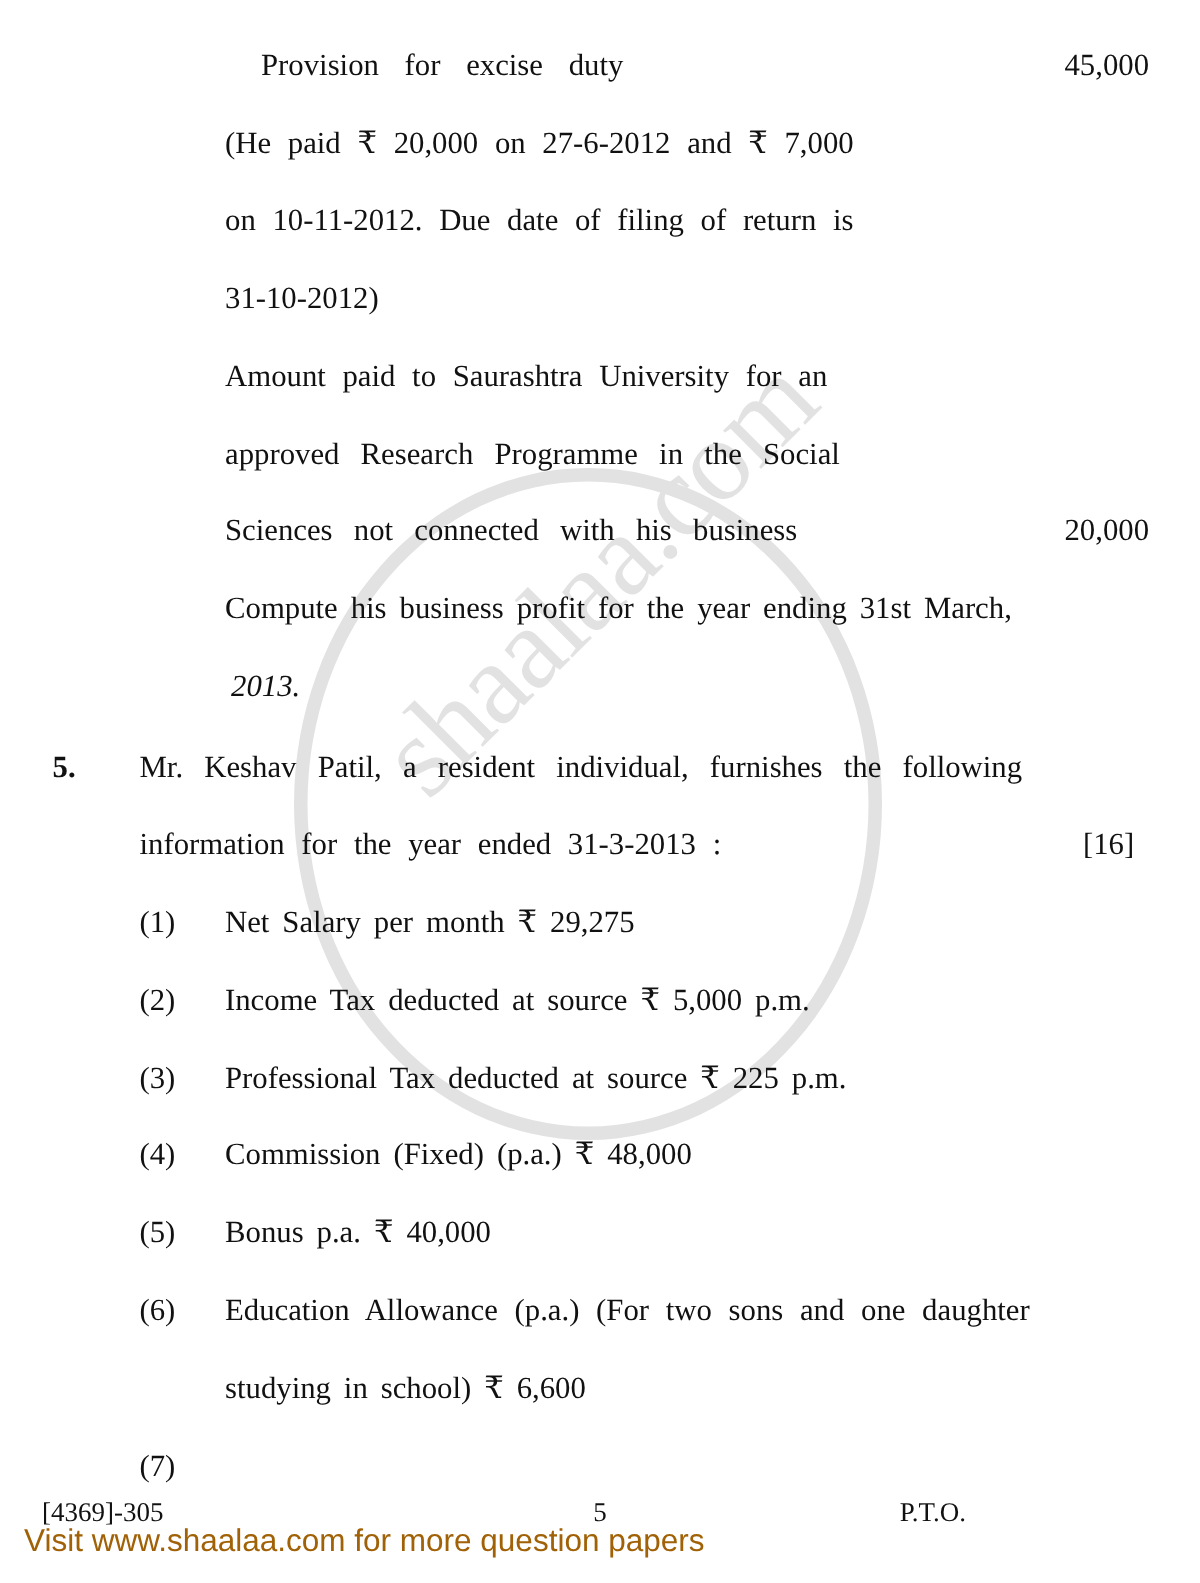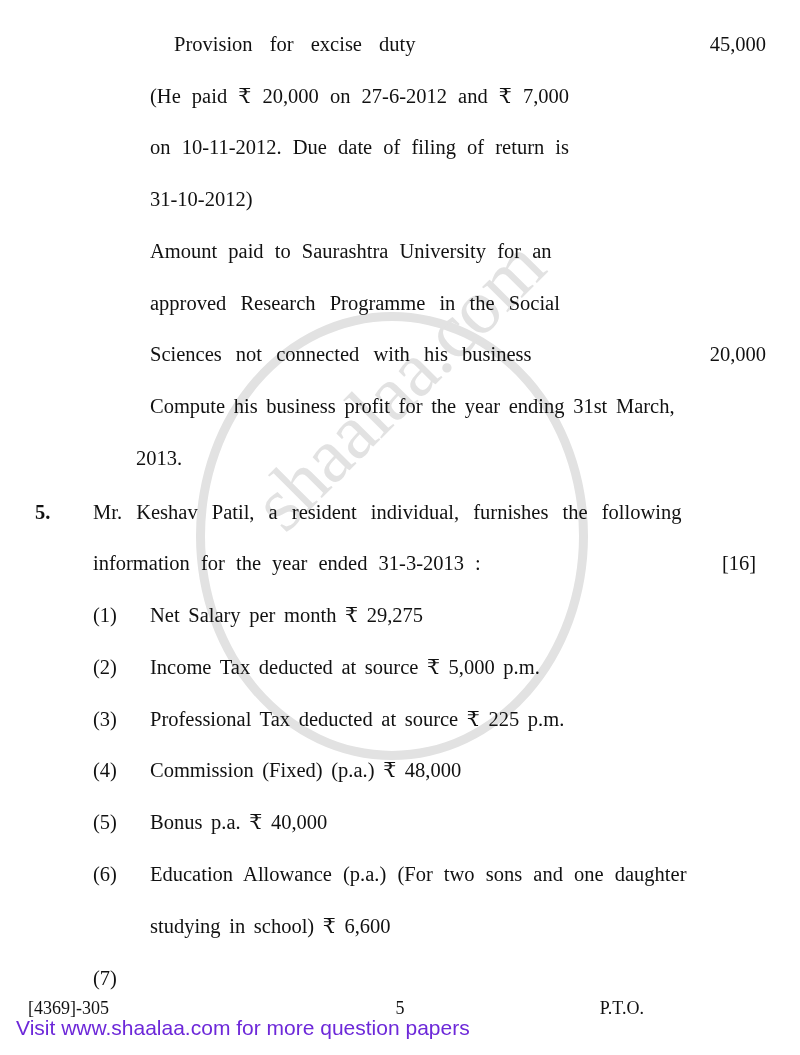--- a/index.html
+++ b/index.html
@@ -133,21 +133,21 @@
     white-space: nowrap;
   }
 
   #promo-banner {
     position: absolute;
     left: 16px;
     top: 1016px;
     font-family: "Liberation Sans", "DejaVu Sans", sans-serif;
     font-size: 21px;
     line-height: 24px;
-    color: #6d28d9;
+    color: #a16207;
     white-space: nowrap;
     z-index: 2;
   }
 </style>
 </head>
 <body>
 
 <div id="watermark-layer">
   <div id="watermark-circle"></div>
   <div id="watermark-text">shaalaa.com</div>
@@ -166,21 +166,21 @@
 
   <div class="line ws2" style="left:150px; top:238px;">Amount  paid  to  Saurashtra  University  for  an</div>
 
   <div class="line ws3" style="left:150px; top:341px;">Sciences  not  connected  with  his  business</div>
 
   <div class="line ws3" style="left:150px; top:290px;">approved  Research  Programme  in  the  Social</div>
   <div class="amount" style="right:34px; top:341px;">20,000</div>
 
   <div class="line ws1" style="left:150px; top:393px;">Compute  his  business  profit  for  the  year  ending  31st  March,</div>
 
-  <div class="line" style="left:136px; top:445px;">2013.</div>
+  <div class="line" style="left:154px; top:445px;font-style:italic;">2013.</div>
 
   <div class="qnum" style="left:35px; top:499px;">5.</div>
 
   <div class="line ws3" style="left:93px; top:499px;">Mr.  Keshav  Patil,  a  resident  individual,  furnishes  the  following</div>
 
   <div class="line ws2" style="left:93px; top:550px;">information  for  the  year  ended  31-3-2013  :</div>
 
   <div class="marks" style="left:722px; top:550px;">[16]</div>
 
   <div class="itemnum" style="left:93px; top:602px;">(1)</div>

